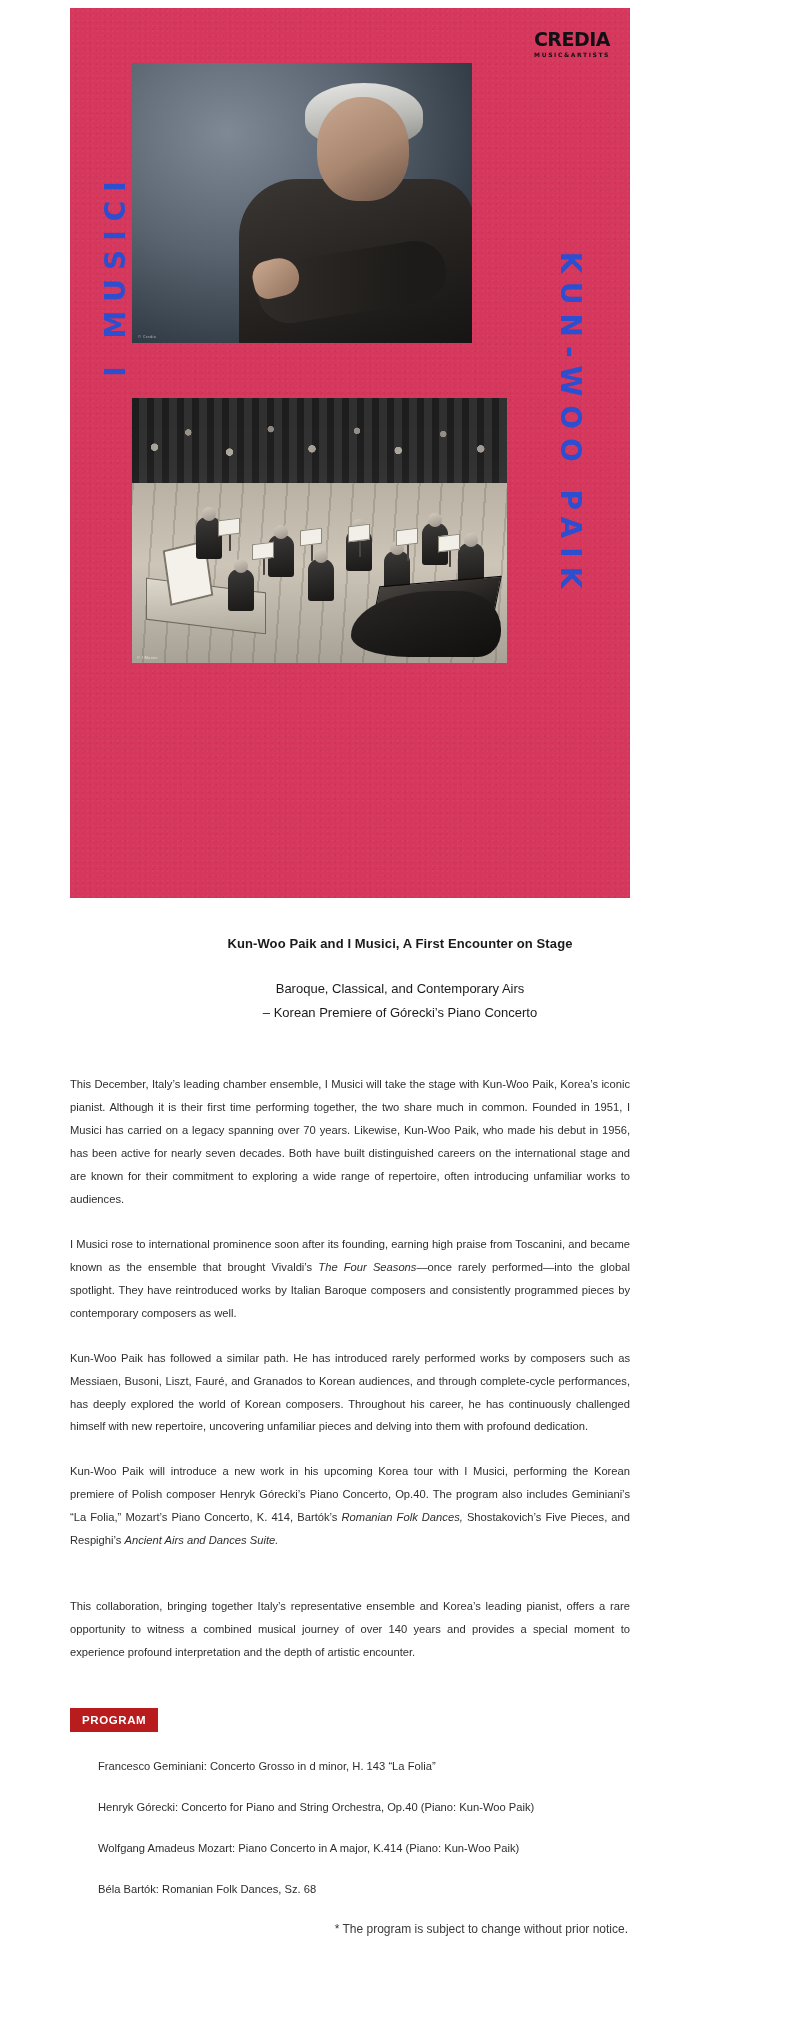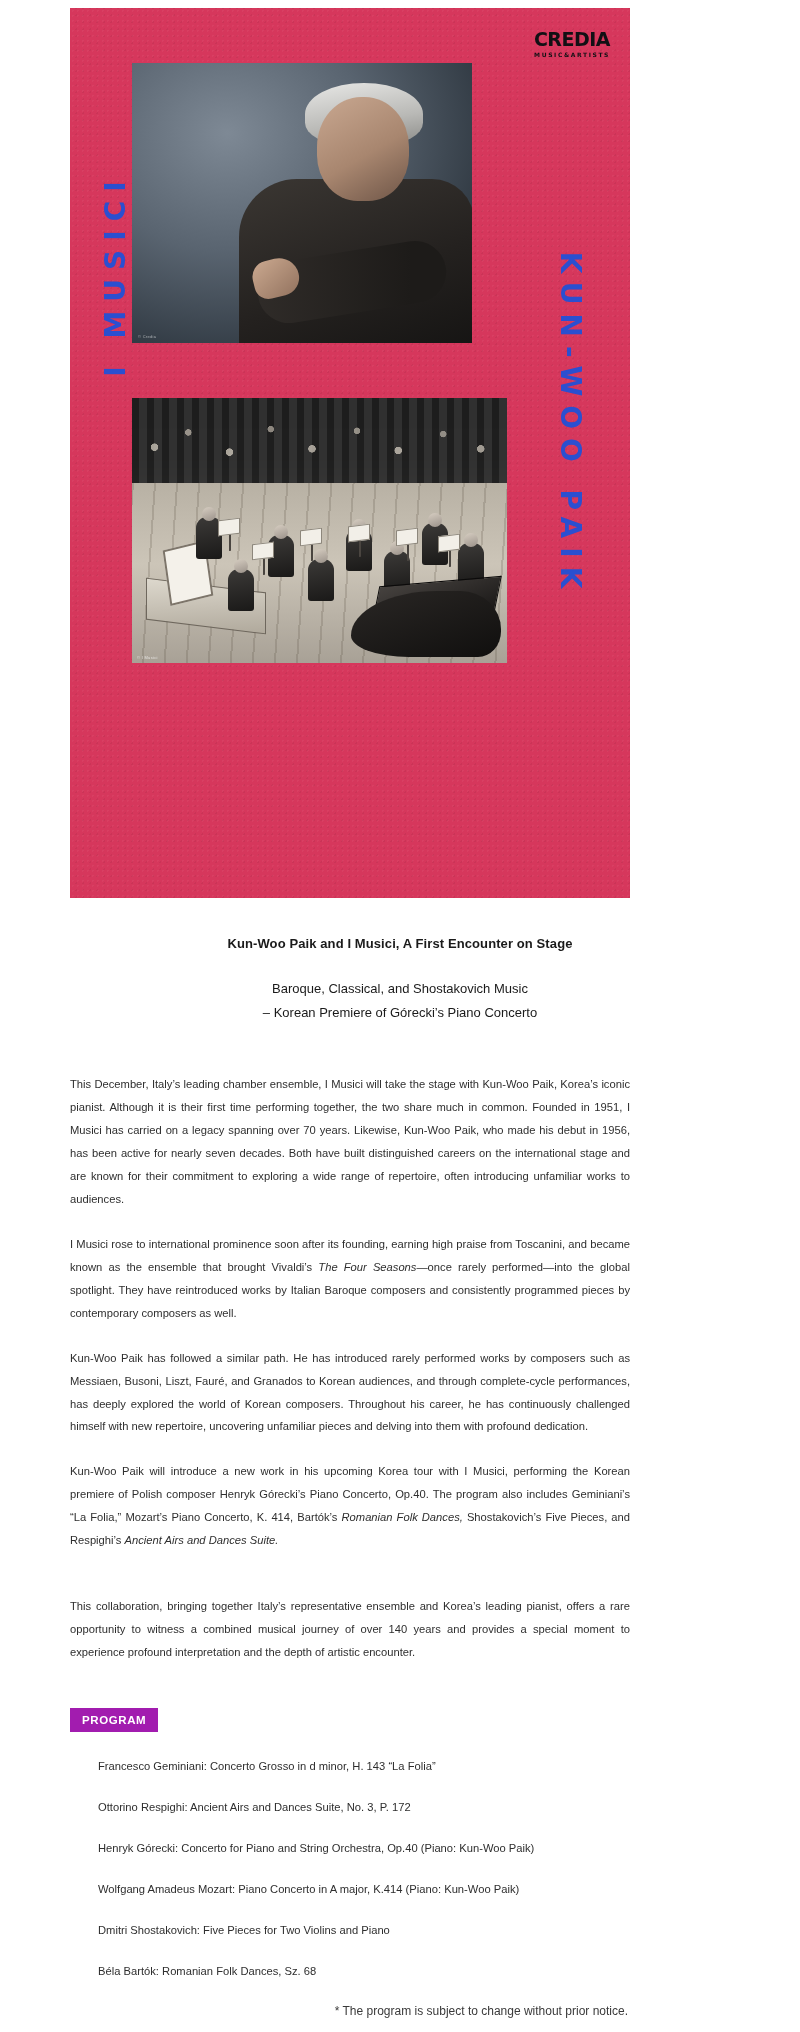--- a/index.html
+++ b/index.html
@@ -255,21 +255,21 @@
     color: #2e2e2e;
     margin: 0 0 22px 0;
   }
   .body-copy p:last-child { margin-bottom: 0; margin-top: 43px; }
   .body-copy i { font-style: italic; }
 
   
   .program-section { margin: 44px 70px 0 70px; width: 560px; }
   .program-badge {
     display: inline-block;
-    background: #a21caf;
+    background: #b91c1c;
     color: #ffffff;
     font-size: 11.5px;
     font-weight: bold;
     letter-spacing: 0.6px;
     padding: 6px 12px 6px 12px;
   }
   .program-list { margin-top: 26px; padding-left: 8px; }
   .program-item {
     font-size: 11.2px;
     line-height: 1.6;
@@ -339,42 +339,40 @@
 
       <div class="piano-lid"></div>
       <div class="piano-grand"></div>
 
       <div class="orch-credit">© I Musici</div>
     </div>
   </div>
 
   <div class="titles">
     <div class="title-main">Kun-Woo Paik and I Musici, A First Encounter on Stage</div>
-    <div class="subtitle-line">Baroque, Classical, and Shostakovich Music</div>
+    <div class="subtitle-line">Baroque, Classical, and Contemporary Airs</div>
     <div class="subtitle-line">– Korean Premiere of Górecki’s Piano Concerto</div>
   </div>
 
   <div class="body-copy">
     <p>This December, Italy’s leading chamber ensemble, I Musici will take the stage with Kun-Woo Paik, Korea’s iconic pianist. Although it is their first time performing together, the two share much in common. Founded in 1951, I Musici has carried on a legacy spanning over 70 years. Likewise, Kun-Woo Paik, who made his debut in 1956, has been active for nearly seven decades. Both have built distinguished careers on the international stage and are known for their commitment to exploring a wide range of repertoire, often introducing unfamiliar works to audiences.</p>
 
     <p><span>I Musici rose to international prominence soon after its founding, earning high praise from Toscanini, and became known as the ensemble that brought Vivaldi’s </span><i>The Four Seasons</i><span>—once rarely performed—into the global spotlight. They have reintroduced works by Italian Baroque composers and consistently programmed pieces by contemporary composers as well.</span></p>
 
     <p>Kun-Woo Paik has followed a similar path. He has introduced rarely performed works by composers such as Messiaen, Busoni, Liszt, Fauré, and Granados to Korean audiences, and through complete-cycle performances, has deeply explored the world of Korean composers. Throughout his career, he has continuously challenged himself with new repertoire, uncovering unfamiliar pieces and delving into them with profound dedication.</p>
 
     <p><span>Kun-Woo Paik will introduce a new work in his upcoming Korea tour with I Musici, performing the Korean premiere of Polish composer Henryk Górecki’s Piano Concerto, Op.40. The program also includes Geminiani’s “La Folia,” Mozart’s Piano Concerto, K. 414, Bartók’s </span><i>Romanian Folk Dances,</i><span> Shostakovich’s Five Pieces, and Respighi’s </span><i>Ancient Airs and Dances Suite.</i></p>
 
     <p>This collaboration, bringing together Italy’s representative ensemble and Korea’s leading pianist, offers a rare opportunity to witness a combined musical journey of over 140 years and provides a special moment to experience profound interpretation and the depth of artistic encounter.</p>
   </div>
 
   <div class="program-section">
     <div class="program-badge">PROGRAM</div>
     <div class="program-list">
       <div class="program-item">Francesco Geminiani: Concerto Grosso in d minor, H. 143 “La Folia”</div>
-      <div class="program-item">Ottorino Respighi: Ancient Airs and Dances Suite, No. 3, P. 172</div>
       <div class="program-item">Henryk Górecki: Concerto for Piano and String Orchestra, Op.40 (Piano: Kun-Woo Paik)</div>
       <div class="program-item">Wolfgang Amadeus Mozart: Piano Concerto in A major, K.414 (Piano: Kun-Woo Paik)</div>
-      <div class="program-item">Dmitri Shostakovich: Five Pieces for Two Violins and Piano</div>
       <div class="program-item">Béla Bartók: Romanian Folk Dances, Sz. 68</div>
     </div>
     <div class="program-note">* The program is subject to change without prior notice.</div>
   </div>
 
 </div>
 
 </body></html>

